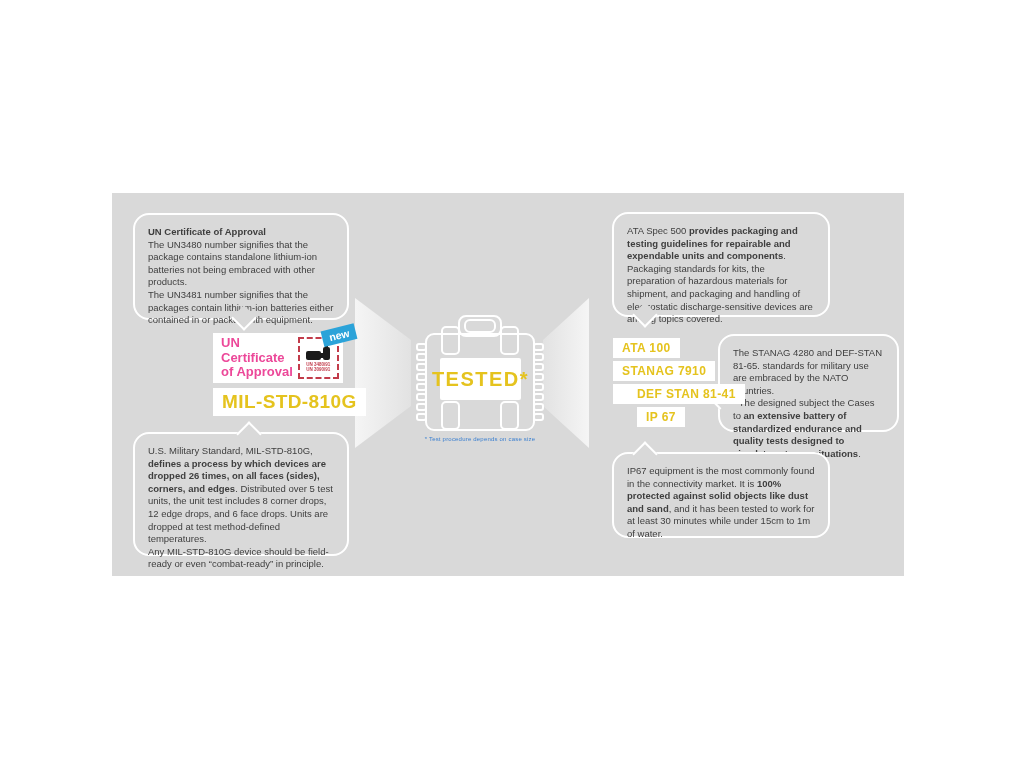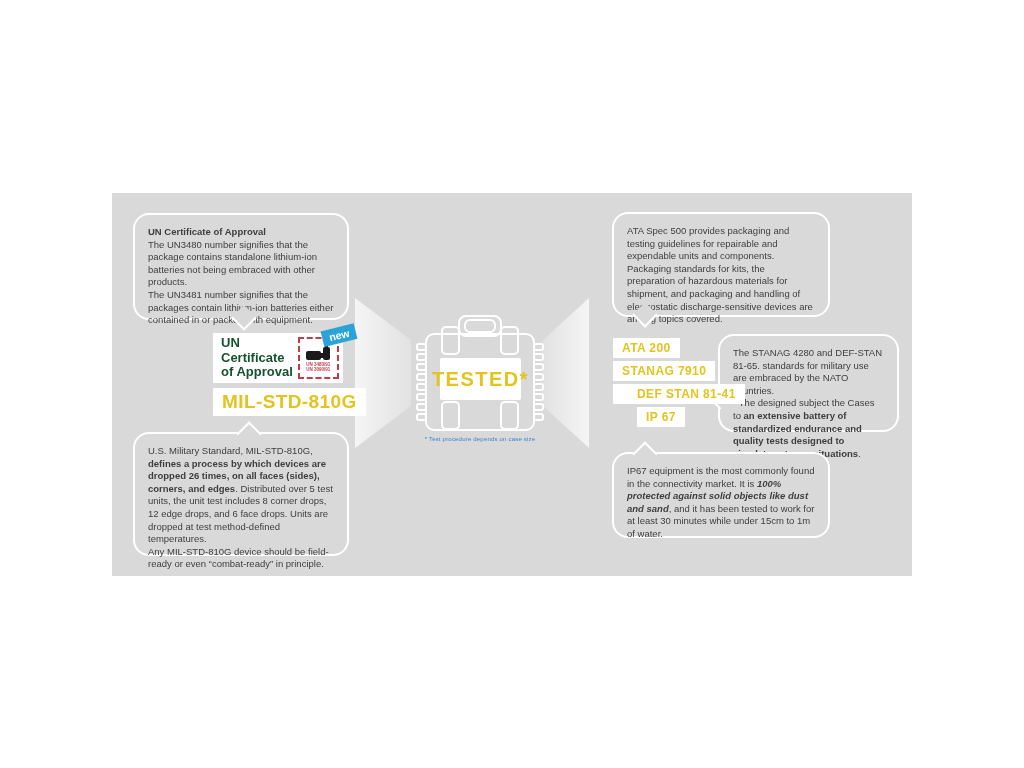--- a/index.html
+++ b/index.html
@@ -1,35 +1,35 @@
 <!DOCTYPE html>
 <html><head>
 <meta charset="utf-8">
 <style>
   html,body{margin:0;padding:0;background:#fff;}
-  .stage{position:relative;width:1024px;height:768px;background:#ffffff;overflow:hidden;
+  .stage{position:relative;width:904px;height:768px;background:#ffffff;overflow:hidden;
          font-family:"Liberation Sans",sans-serif;}
   .band{position:absolute;left:112px;top:193px;width:800px;height:383px;background:#d9d9d9;}
 
   
   .bubble{position:absolute;background:#d9d9d9;border:2px solid #ffffff;border-radius:16px;
           color:#3e3e3e;font-size:9.5px;line-height:12.6px;padding:11px 13px;box-sizing:border-box;}
   .tail{position:absolute;width:16px;height:16px;background:#d9d9d9;}
   .tail.down{bottom:-9px;transform:rotate(45deg);border-right:2px solid #fff;border-bottom:2px solid #fff;}
   .tail.up{top:-9px;transform:rotate(45deg);border-left:2px solid #fff;border-top:2px solid #fff;}
   .tail.left{left:-9px;transform:rotate(45deg);border-left:2px solid #fff;border-bottom:2px solid #fff;}
 
   
   .ylabel{position:absolute;background:#ffffff;color:#e5c31e;font-weight:bold;font-size:12px;
           padding:3px 9px;letter-spacing:.4px;white-space:nowrap;}
 
   
   .uncert{position:absolute;left:213px;top:333px;width:130px;height:50px;background:#ffffff;
           display:flex;align-items:center;justify-content:space-between;padding:0 4px 0 8px;box-sizing:border-box;}
-  .uncert-text{color:#14532d;font-weight:bold;font-size:13px;line-height:14.5px;white-space:pre-line;}
+  .uncert-text{color:#ec4899;font-weight:bold;font-size:13px;line-height:14.5px;white-space:pre-line;}
   .hazard{width:46px;height:42px;background:#fff;border:2px dashed #c23b4a;box-sizing:border-box;
           display:flex;flex-direction:column;align-items:center;justify-content:center;}
   .hz-icons{display:flex;align-items:flex-end;gap:2px;height:16px;}
   .hz-batt{width:15px;height:9px;background:#1a1a1a;border-radius:2px;position:relative;}
   .hz-batt:after{content:"";position:absolute;right:-2px;top:2px;width:2px;height:5px;background:#1a1a1a;}
   .hz-cell{width:7px;height:13px;background:#1a1a1a;border-radius:2px;position:relative;}
   .hz-cell:before{content:"";position:absolute;top:-3px;left:2px;width:3px;height:3px;background:#1a1a1a;}
   .hz-lines{margin-top:2px;color:#c23b4a;font-size:4.5px;font-weight:bold;line-height:5.5px;text-align:center;}
   .newbadge{position:absolute;left:109px;top:-6px;background:#2ba3d9;color:#fff;font-weight:bold;
             font-size:10.5px;padding:2px 7px;transform:rotate(-14deg);}
@@ -60,31 +60,31 @@
     <span><span style="font-weight: bold;">UN Certificate of Approval</span><span></span><br><span>The UN3480 number signifies that the package contains standalone lithium-ion batteries not being embraced with other products.</span><br><span>The UN3481 number signifies that the packages contain lithium-ion batteries either contained in or packed with equipment.</span></span>
     <div class="tail down" style="left:100px;"></div>
   </div>
 
   <div class="bubble" style="left:133px;top:432px;width:216px;height:124px;">
     <span><span>U.S. Military Standard, MIL-STD-810G, </span><span style="font-weight: bold;">defines a process by which devices are dropped 26 times, on all faces (sides), corners, and edges</span><span>. Distributed over 5 test units, the unit test includes 8 corner drops, 12 edge drops, and 6 face drops. Units are dropped at test method-defined temperatures.</span><br><span>Any MIL-STD-810G device should be field-ready or even “combat-ready” in principle.</span></span>
     <div class="tail up" style="left:105px;"></div>
   </div>
 
   <div class="bubble" style="left:612px;top:212px;width:218px;height:105px;">
-    <span><span>ATA Spec 500 </span><span style="font-weight: normal; text-align: right;">provides packaging and testing guidelines for repairable and expendable units and components</span><span>. Packaging standards for kits, the preparation of hazardous materials for shipment, and packaging and handling of electrostatic discharge-sensitive devices are among topics covered.</span></span>
+    <span><span>ATA Spec 500 </span><span style="font-weight: bold; text-align: right;">provides packaging and testing guidelines for repairable and expendable units and components</span><span>. Packaging standards for kits, the preparation of hazardous materials for shipment, and packaging and handling of electrostatic discharge-sensitive devices are among topics covered.</span></span>
     <div class="tail down" style="left:22px;"></div>
   </div>
 
   <div class="bubble" style="left:718px;top:334px;width:181px;height:98px;">
     <span><span>The STANAG 4280 and DEF-STAN 81-65. standards for military use are embraced by the NATO countries.</span><br><span>• The designed subject the Cases to </span><span style="font-weight: bold;">an extensive battery of standardized endurance and quality tests designed to simulate extreme situations</span><span>.</span></span>
     <div class="tail left" style="top:52px;"></div>
   </div>
 
   <div class="bubble" style="left:612px;top:452px;width:218px;height:86px;">
-    <span><span>IP67 equipment is the most commonly found in the connectivity market. It is </span><span style="font-weight: bold; font-style: italic;">100% protected against solid objects like dust and sand</span><span>, and it has been tested to work for at least 30 minutes while under 15cm to 1m of water.</span></span>
+    <span><span>IP67 equipment is the most commonly found in the connectivity market. It is </span><span style="font-weight: bold;">100% protected against solid objects like dust and sand</span><span>, and it has been tested to work for at least 30 minutes while under 15cm to 1m of water.</span></span>
     <div class="tail up" style="left:22px;"></div>
   </div>
 
   <div class="uncert">
     <div class="uncert-text">UN Certificate
 of Approval</div>
     <div class="hazard">
       <div class="hz-icons">
         <div class="hz-batt"></div>
         <div class="hz-cell"></div>
@@ -92,21 +92,21 @@
       <div class="hz-lines">
         <div>UN 3480/91</div>
         <div>UN 3090/91</div>
       </div>
     </div>
     <div class="newbadge">new</div>
   </div>
 
   <div class="ylabel" style="left:213px;top:388px;font-size:19px;">MIL-STD-810G</div>
 
-  <div class="ylabel" style="left:613px;top:338px;">ATA 200</div>
+  <div class="ylabel" style="left:613px;top:338px;">ATA 100</div>
   <div class="ylabel" style="left:613px;top:361px;">STANAG 7910</div>
   <div class="ylabel" style="left:613px;top:384px;padding-left:24px;">DEF STAN 81-41</div>
   <div class="ylabel" style="left:613px;top:407px;margin-left:24px;">IP 67</div>
 
   <svg class="case-svg" width="134" height="122" viewBox="0 0 134 122">
     <g fill="none" stroke="#ffffff" stroke-width="2">
 
       <rect x="46" y="2" width="42" height="20" rx="7"></rect>
       <rect x="52" y="6" width="30" height="12" rx="5"></rect>
 

